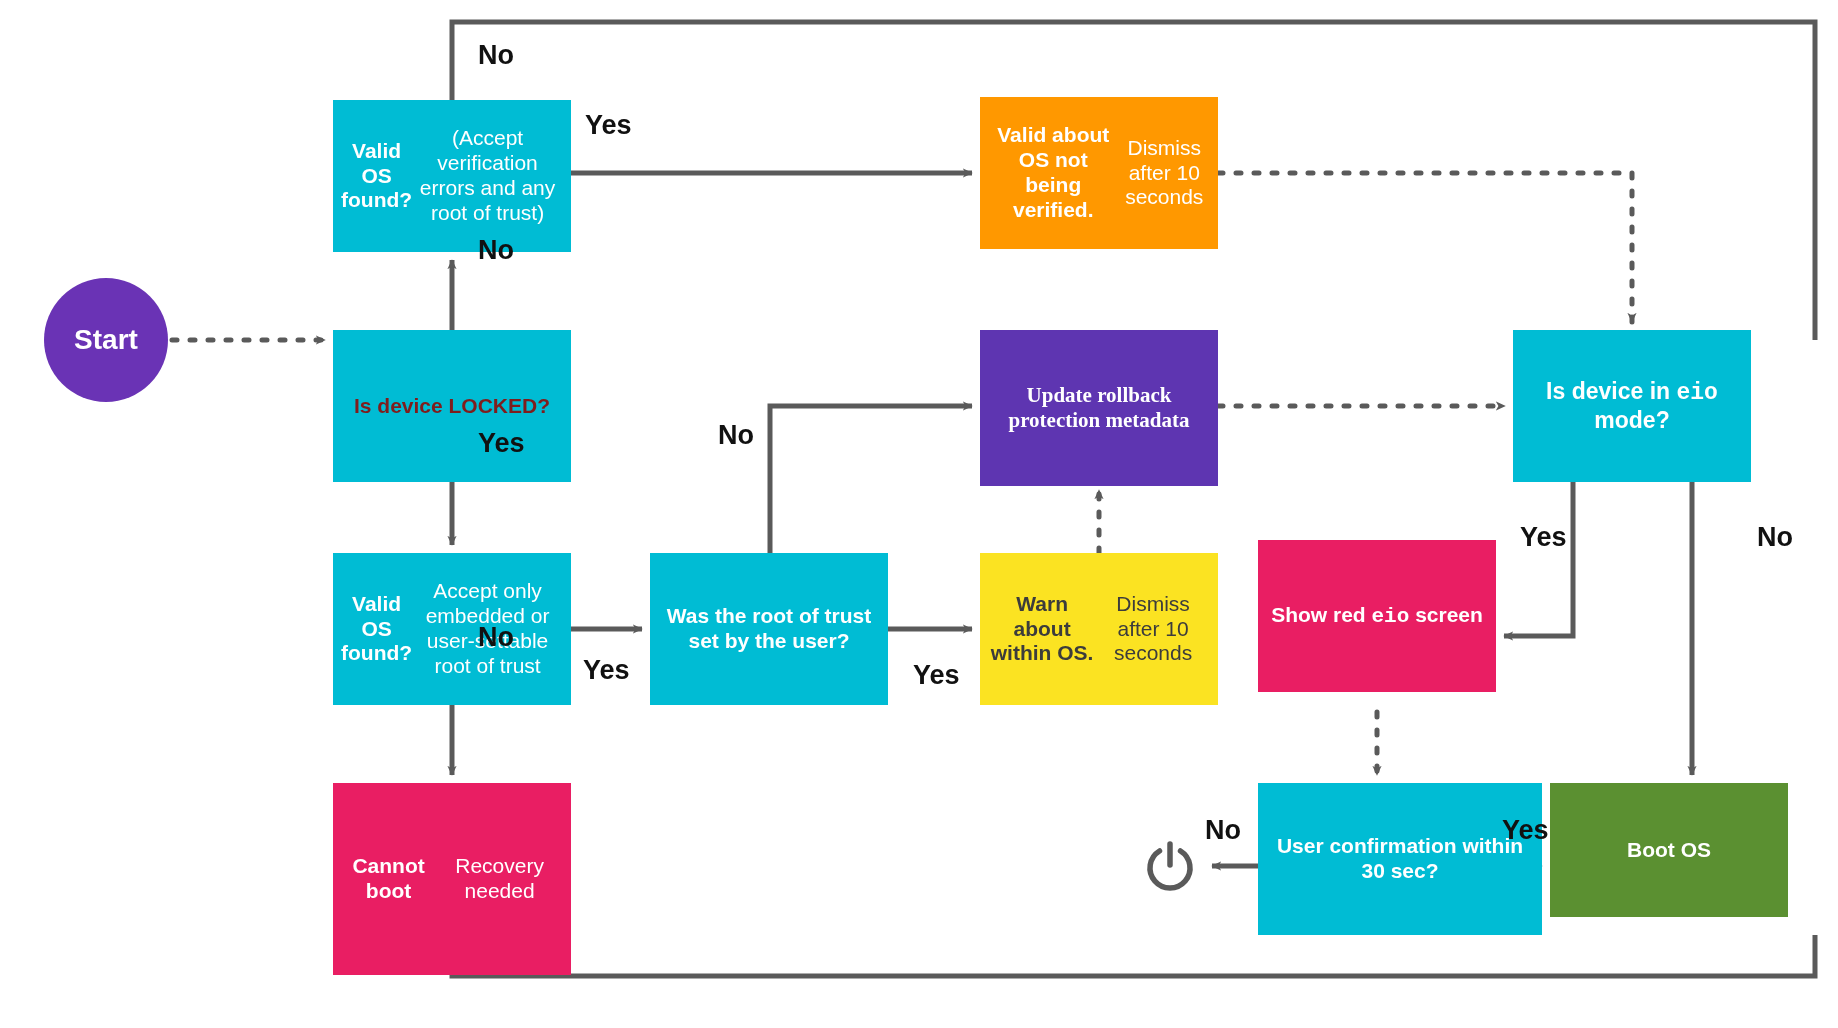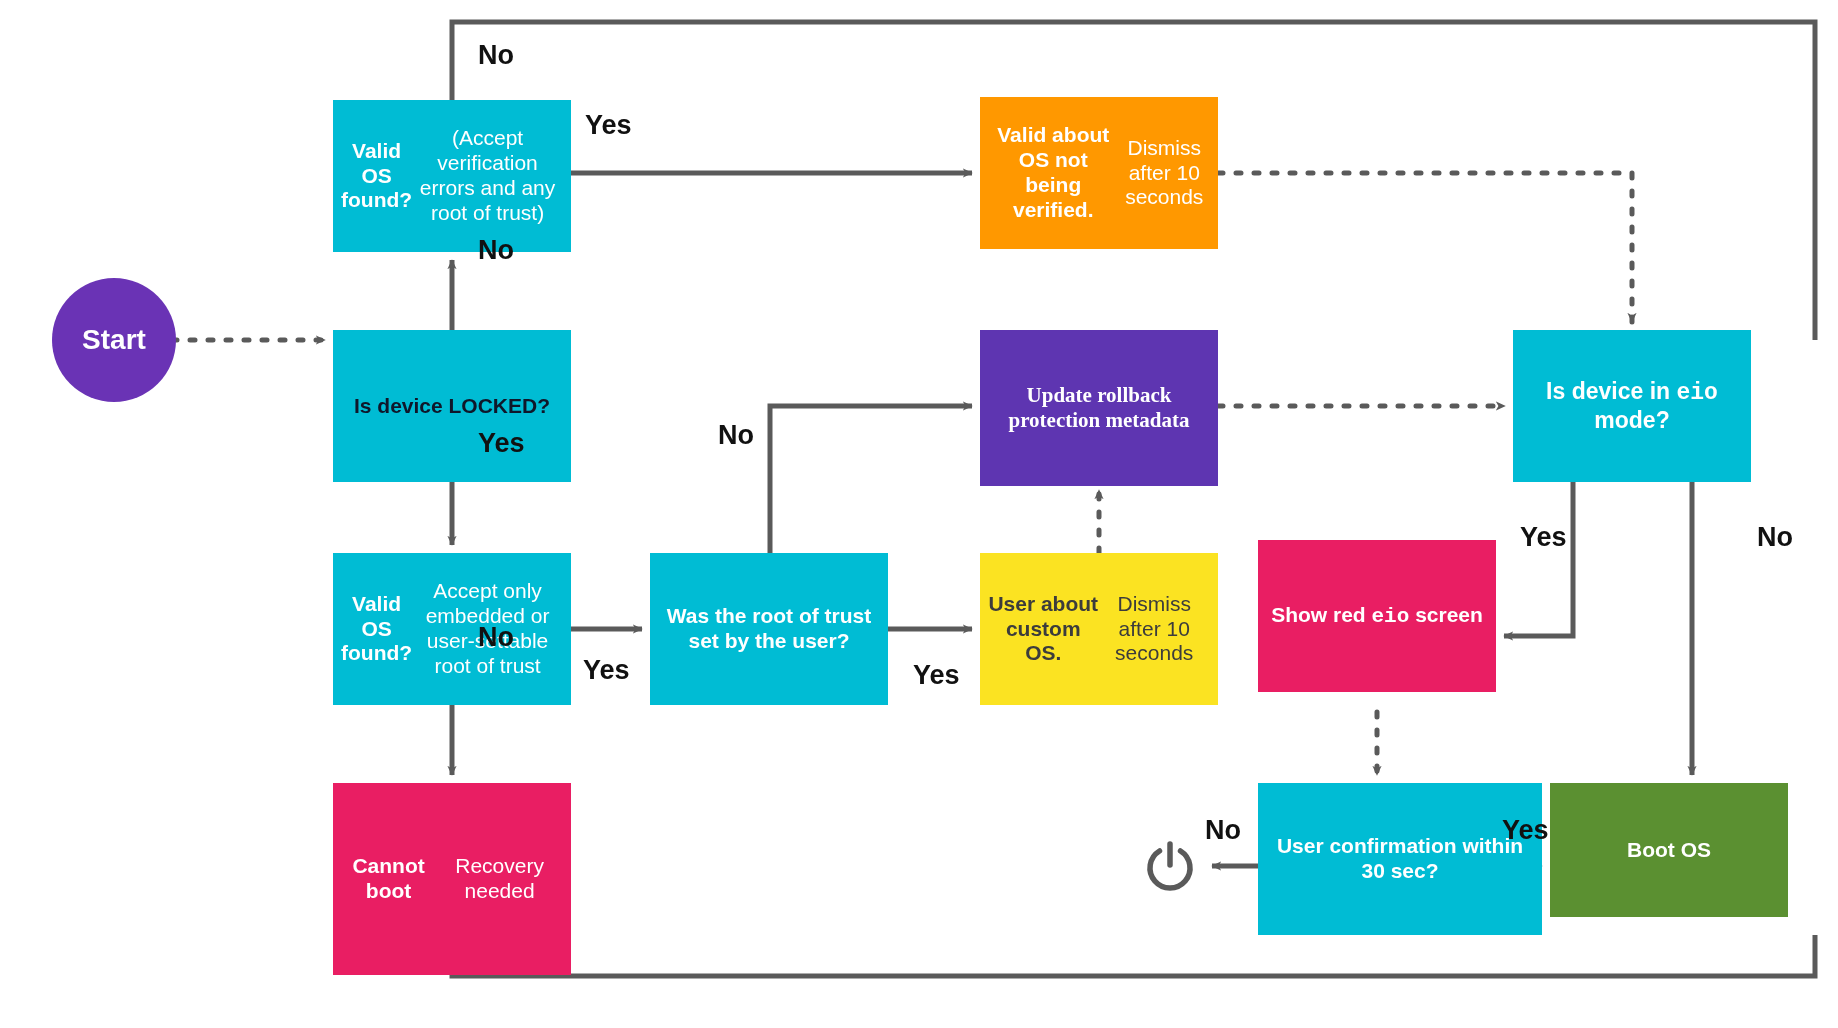--- a/index.html
+++ b/index.html
@@ -78,30 +78,30 @@
       <path d="M1258,866 L1212,866" marker-end="url(#arrow)"></path>
 
        Boot OS --&gt;
       <path d="M1496,866 L1542,866" marker-end="url(#arrow)"></path>
 
       
       <path d="M1815,935 L1815,976 L452,976 L452,943" marker-end="url(#arrow)"></path>
     </g>
   </svg>
 
-  <div class="node start" style="left:52px;top:278px;width:124px;height:124px;background:#6A33B5;color:#fff;font-size:28px;">
+  <div class="node start" style="left:44px;top:278px;width:124px;height:124px;background:#6A33B5;color:#fff;font-size:28px;">
     <span class="ttl">Start</span>
   </div>
 
   <div class="node" style="left:333px;top:100px;width:238px;height:152px;background:#00BCD4;color:#fff;font-size:21px;padding:4px 8px;">
     <span class="ttl">Valid OS found?</span>
     <span class="sub">(Accept verification errors and any root of trust)</span>
   </div>
 
-  <div class="node" style="left:333px;top:330px;width:238px;height:152px;background:#00BCD4;color:#0f172a;font-size:21px;padding:4px 8px;">
+  <div class="node" style="left:333px;top:330px;width:238px;height:152px;background:#00BCD4;color:#7f1d1d;font-size:21px;padding:4px 8px;">
     <span class="ttl">Is device LOCKED?</span>
   </div>
 
   <div class="node" style="left:333px;top:553px;width:238px;height:152px;background:#00BCD4;color:#fff;font-size:21px;padding:4px 8px;">
     <span class="ttl">Valid OS found?</span>
     <span class="sub">Accept only embedded or user-settable root of trust</span>
   </div>
 
   <div class="node" style="left:333px;top:783px;width:238px;height:192px;background:#E91E63;color:#fff;font-size:21px;padding:4px 8px;">
     <span class="ttl">Cannot boot</span>
@@ -115,21 +115,21 @@
   <div class="node" style="left:980px;top:97px;width:238px;height:152px;background:#FF9800;color:#fff;font-size:21px;padding:4px 8px;">
     <span class="ttl">Valid about OS not being verified.</span>
     <span class="sub">Dismiss after 10 seconds</span>
   </div>
 
   <div class="node" style="left:980px;top:330px;width:238px;height:156px;background:#5E35B1;color:#fff;font-size:21px;padding:4px 8px;font-family:Liberation Serif, serif;">
     <span class="ttl">Update rollback protection metadata</span>
   </div>
 
   <div class="node" style="left:980px;top:553px;width:238px;height:152px;background:#FBE322;color:#3C3C3C;font-size:21px;padding:4px 8px;">
-    <span class="ttl">User about custom OS.</span>
+    <span class="ttl">Warn about within OS.</span>
     <span class="sub">Dismiss after 10 seconds</span>
   </div>
 
   <div class="node" style="left:1513px;top:330px;width:238px;height:152px;background:#00BCD4;color:#fff;font-size:23px;padding:4px 8px;">
     <span class="ttl">
       <span>Is device in </span><span class="mono">eio</span><span> mode?</span>
     </span>
   </div>
 
   <div class="node" style="left:1258px;top:540px;width:238px;height:152px;background:#E91E63;color:#fff;font-size:21px;padding:4px 8px;">

